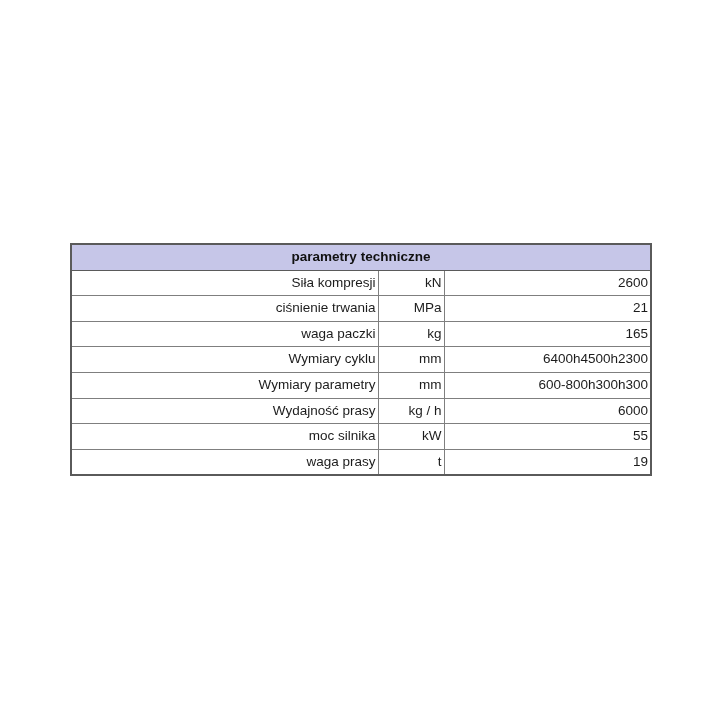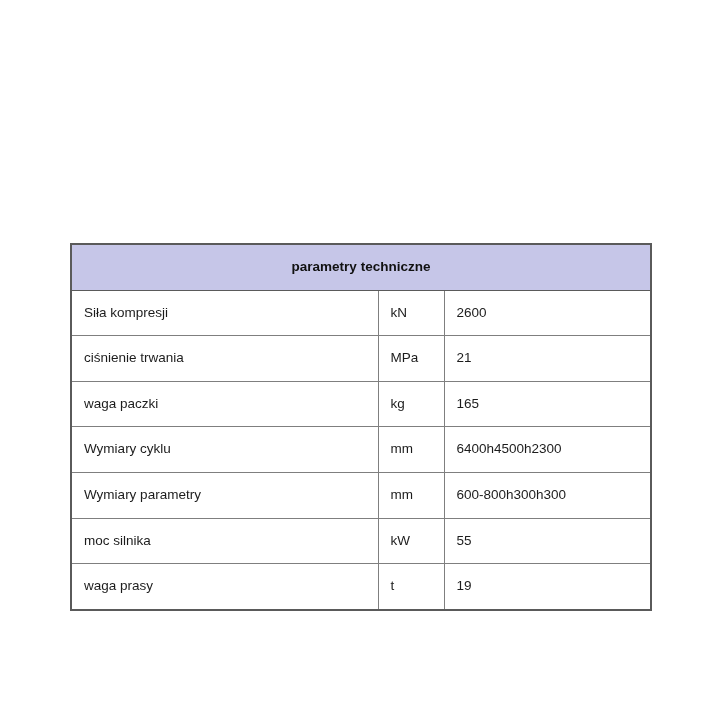--- a/index.html
+++ b/index.html
@@ -28,38 +28,38 @@
     border: 2px solid #5a5a5a;
     font-size: 13.5px;
     color: #1c1c1c;
   }
   table.specs col.c-param { width: 307px; }
   table.specs col.c-unit  { width: 66px; }
   table.specs col.c-value { width: 207px; }
   table.specs th, table.specs td {
     border: 1px solid #7f7f7f;
     height: 20.6px;
-    padding: 12px;
+    padding: 2px;
     line-height: 20.6px;
     overflow: hidden;
     white-space: nowrap;
   }
   table.specs th.title-cell {
     background: #c6c6e8;
     font-weight: bold;
     text-align: center;
     color: #111111;
     border-bottom: 1px solid #5a5a5a;
   }
   td.param-cell {
-    text-align: left;
+    text-align: right;
     padding-left: 4px;
   }
   td.unit-cell, td.value-cell {
-    text-align: left;
+    text-align: right;
   }
 </style>
 </head>
 <body>
 
 <div class="page">
   <table class="specs">
     <colgroup>
       <col class="c-param">
       <col class="c-unit">
@@ -90,20 +90,25 @@
         <td class="param-cell">Wymiary cyklu</td>
         <td class="unit-cell">mm</td>
         <td class="value-cell">6400h4500h2300</td>
       </tr>
       <tr>
         <td class="param-cell">Wymiary parametry</td>
         <td class="unit-cell">mm</td>
         <td class="value-cell">600-800h300h300</td>
       </tr>
       <tr>
+        <td class="param-cell">Wydajność prasy</td>
+        <td class="unit-cell">kg / h</td>
+        <td class="value-cell">6000</td>
+      </tr>
+      <tr>
         <td class="param-cell">moc silnika</td>
         <td class="unit-cell">kW</td>
         <td class="value-cell">55</td>
       </tr>
       <tr>
         <td class="param-cell">waga prasy</td>
         <td class="unit-cell">t</td>
         <td class="value-cell">19</td>
       </tr>
     </tbody>

